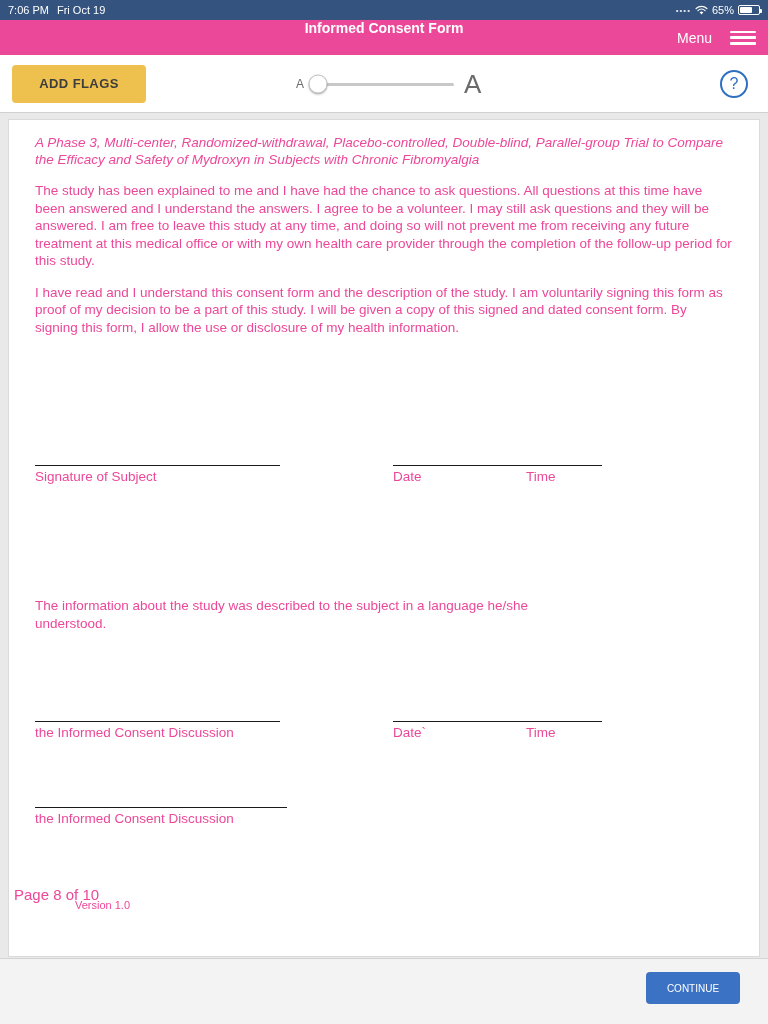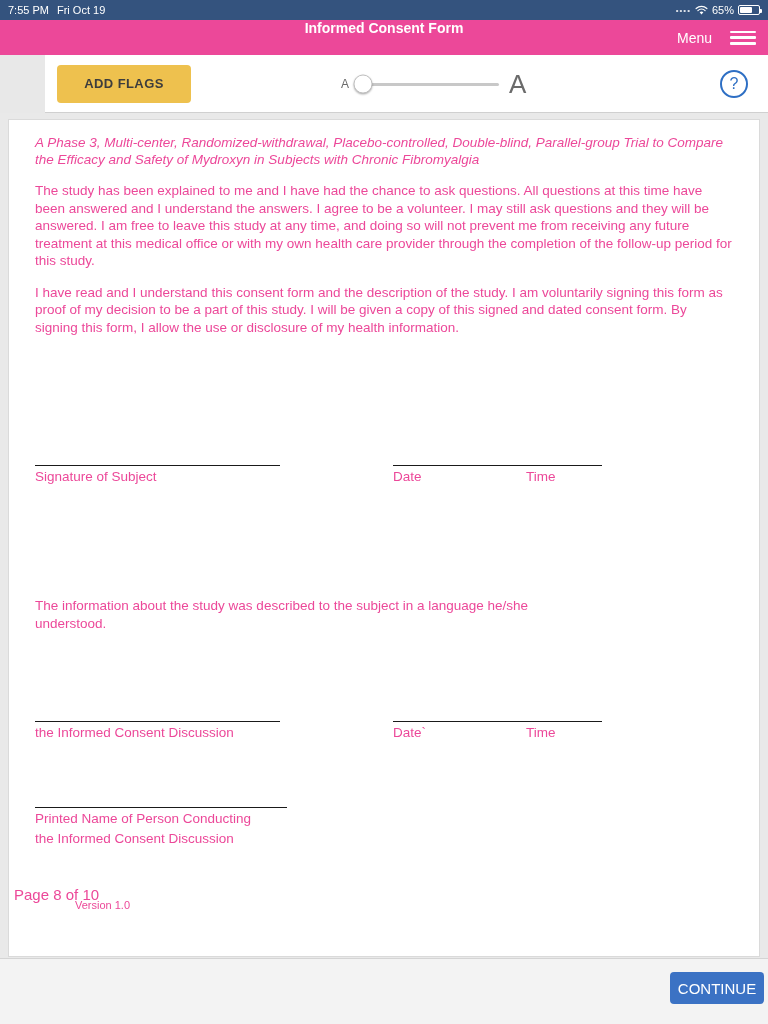--- a/index.html
+++ b/index.html
@@ -98,21 +98,20 @@
   }
 
   
   .toolbar {
     height: 58px;
     background: #ffffff;
     border-bottom: 1px solid #d0d0d0;
     display: flex;
     align-items: center;
     position: relative;
-    margin-left: 45px;
   }
   .add-flags-btn {
     margin-left: 12px;
     background: #eec14e;
     color: #3d3d3d;
     border: none;
     border-radius: 4px;
     font-size: 13px;
     font-weight: bold;
     letter-spacing: .4px;
@@ -216,38 +215,38 @@
 
   
   .footer {
     height: 66px;
     background: #f3f3f3;
     border-top: 1px solid #d4d4d4;
     position: relative;
   }
   .continue-btn {
     position: absolute;
-    right: 4px;
+    right: 28px;
     top: 13px;
     width: 94px;
     height: 32px;
     background: #3b72c4;
     color: #ffffff;
     border: none;
     border-radius: 4px;
-    font-size: 15px;
+    font-size: 10px;
     cursor: pointer;
   }
 </style>
 </head>
 <body>
 
 <div class="status-bar">
   <div class="status-left">
-    <span>7:55 PM</span>
+    <span>7:06 PM</span>
     <span>Fri Oct 19</span>
   </div>
   <div class="status-right">
     <span class="dots">••••</span>
     <span class="wifi-icon">
       <svg width="13" height="11" viewBox="0 0 13 11" aria-hidden="true">
         <path d="M6.5 9.6 L4.6 7.3 a3 3 0 0 1 3.8 0 Z" fill="#ffffff"></path>
         <path d="M2.9 5.6 a5.4 5.4 0 0 1 7.2 0" stroke="#ffffff" stroke-width="1.2" fill="none" stroke-linecap="round"></path>
         <path d="M1.1 3.5 a8.2 8.2 0 0 1 10.8 0" stroke="#ffffff" stroke-width="1.2" fill="none" stroke-linecap="round"></path>
       </svg>
@@ -317,21 +316,20 @@
     <div class="sig-block" style="left:384px; top:601px; width:209px;">
       <div class="sig-line"></div>
       <div class="row-labels">
         <div class="sig-label" style="width:133px;">Date`</div>
         <div class="sig-label">Time</div>
       </div>
     </div>
 
     <div class="sig-block" style="left:26px; top:687px; width:252px;">
       <div class="sig-line"></div>
-      <div class="sig-label">Printed Name of Person Conducting</div>
       <div class="sig-label">the Informed Consent Discussion</div>
     </div>
 
     <div class="page-num" style="top:766px;">Page 8 of 10</div>
     <div class="version" style="left:66px; top:779px;">Version 1.0</div>
 
   </div>
 </div>
 
 <div class="footer">

